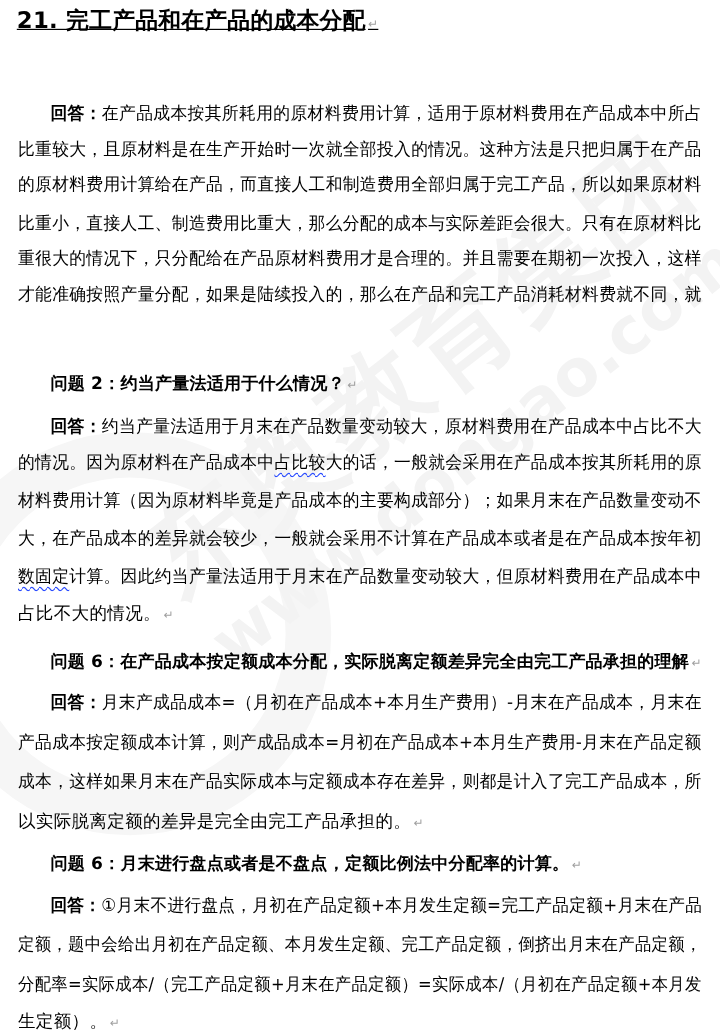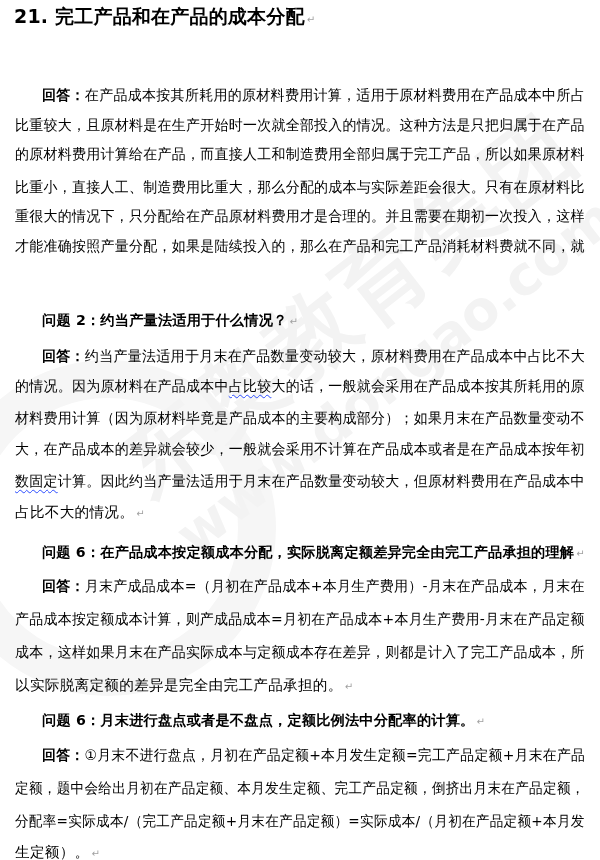--- a/index.html
+++ b/index.html
@@ -20,21 +20,21 @@
   .wm-ring {
     position: absolute; left: -60px; top: 360px; width: 260px; height: 260px;
     border-radius: 50%; border: 38px solid #f6f6f6; z-index: 0; pointer-events: none;
   }
   .line {
     position: absolute; left: 15px; white-space: nowrap; z-index: 1;
     font-size: 14.6px; line-height: 18px; letter-spacing: 0.3px;
   }
   .title {
     position: absolute; left: 14px; top: 4px; z-index: 1;
-    font-size: 19px; font-weight: bold; white-space: nowrap; letter-spacing: 0.2px;
+    font-size: 19px; font-weight: bold; white-space: nowrap; letter-spacing: 0.2px; text-decoration: underline;
   }
   .q { left: 42px; font-weight: bold; font-size: 14.2px; letter-spacing: 0.2px; }
   .ans-first { left: 42px; }
   .lbl { font-weight: bold; }
   .pm { color: #a0a0a0; font-size: 10px; margin-left: 2px; font-weight: normal; }
   .squiggle { text-decoration: underline wavy #2b4cff; text-decoration-thickness: 1px; text-underline-offset: 3px; }
 </style>
 </head>
 <body>
 

